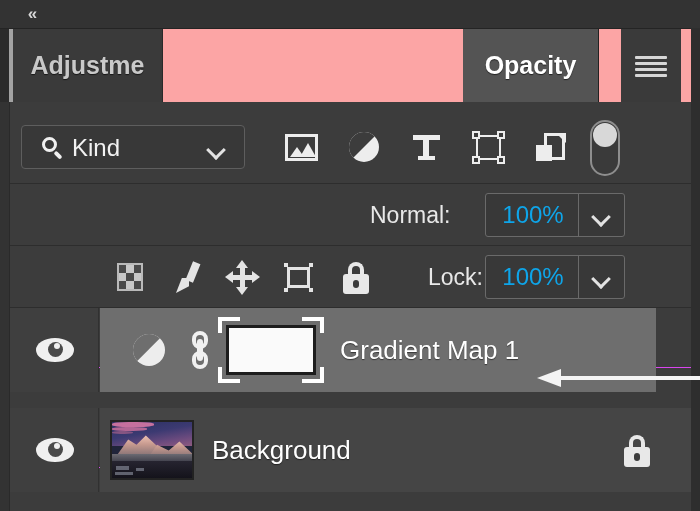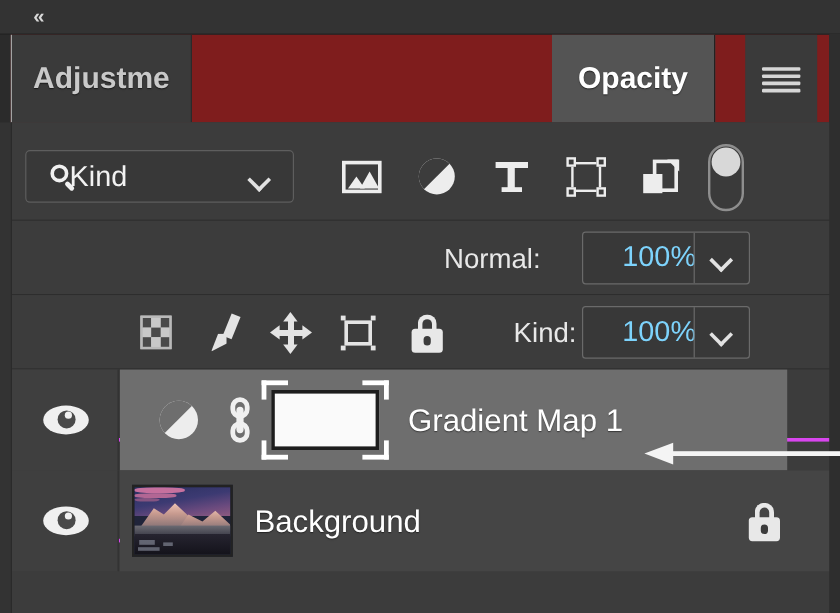--- a/index.html
+++ b/index.html
@@ -33,22 +33,22 @@
   
   .tab-strip {
     position: absolute; left: 0; top: 28px;
     width: 700px; height: 74px;
     background: #2b2b2b;
     border-top: 1px solid #242424;
   }
   .tab-rail {
     position: absolute; left: 9px; top: 0;
     width: 682px; height: 73px;
-    background: #7f1d1d;
-    border-left: 1px solid #a3a3a3;
+    background: #fca5a5;
+    border-left: 4px solid #a3a3a3;
   }
   .tab {
     position: absolute; top: 0;
     height: 73px;
     background: #3a3a3a;
     border-right: 1px solid #2a2a2a;
     color: #c9c9c9;
     font-size: 25px;
     font-weight: bold;
     line-height: 73px;
@@ -113,21 +113,21 @@
   }
   .magnifier .handle {
     position: absolute; left: 13px; top: 13px;
     width: 9px; height: 3.5px;
     background: #f0f0f0;
     border-radius: 2px;
     transform: rotate(45deg);
     transform-origin: left center;
   }
   .kind-label {
-    position: absolute; left: 36px; top: 8px;
+    position: absolute; left: 50px; top: 8px;
     color: #f2f2f2;
     font-size: 24px;
     line-height: 28px;
     text-align: center;
   }
   .chev {
     position: absolute;
     width: 15px; height: 9px;
   }
   .chev::before {
@@ -283,22 +283,22 @@
   .num-box {
     position: absolute;
     height: 44px;
     background: #383838;
     border: 1px solid #6a6a6a;
     border-radius: 3px;
   }
   .num-val {
     position: absolute; left: 0; top: 7px;
     width: 100%;
-    text-align: right;
-    color: #7dd3fc;
+    text-align: center;
+    color: #0ea5e9;
     font-size: 24px;
     line-height: 28px;
   }
   .num-chev-box {
     position: absolute;
     top: 0; right: 0;
     width: 46px; height: 100%;
     border-left: 1px solid #6a6a6a;
   }
   .num-chev { left: 15px; top: 16px; }
@@ -404,24 +404,24 @@
 
   
   .layer-list {
     position: absolute; left: 0; top: 206px;
     width: 682px; height: 203px;
     background: #3c3c3c;
   }
   .layer-row {
     position: absolute; left: 0;
     width: 682px; height: 60px;
-    border-bottom: 3px solid #d946ef;
+    border-bottom: 1px solid #d946ef;
   }
   .row-selected { top: 0; }
-  .row-background { top: 84px; }
+  .row-background { top: 100px; }
 
   .eye-cell {
     position: absolute; left: 0; top: 0;
     width: 89px; height: 84px;
     background: #3f3f3f;
     border-right: 1px solid #313131;
   }
   .eye {
     position: absolute; left: 26px; top: 30px;
     width: 38px; height: 24px;
@@ -729,21 +729,21 @@
           <div class="tick t4"></div>
       </div>
       <div class="lock-icon" style="left:329px;">
         <div class="padlock">
           <div class="shackle"></div>
             <div class="body"></div>
             <div class="keyhole"></div>
         </div>
       </div>
 
-      <div class="field-label fill-label">Kind:</div>
+      <div class="field-label fill-label">Lock:</div>
       <div class="num-box fill-box">
         <div class="num-val" style="width:94px;">100%</div>
         <div class="num-chev-box">
           <div class="chev num-chev"></div>
         </div>
       </div>
     </div>
 
     <div class="layer-list">
 

